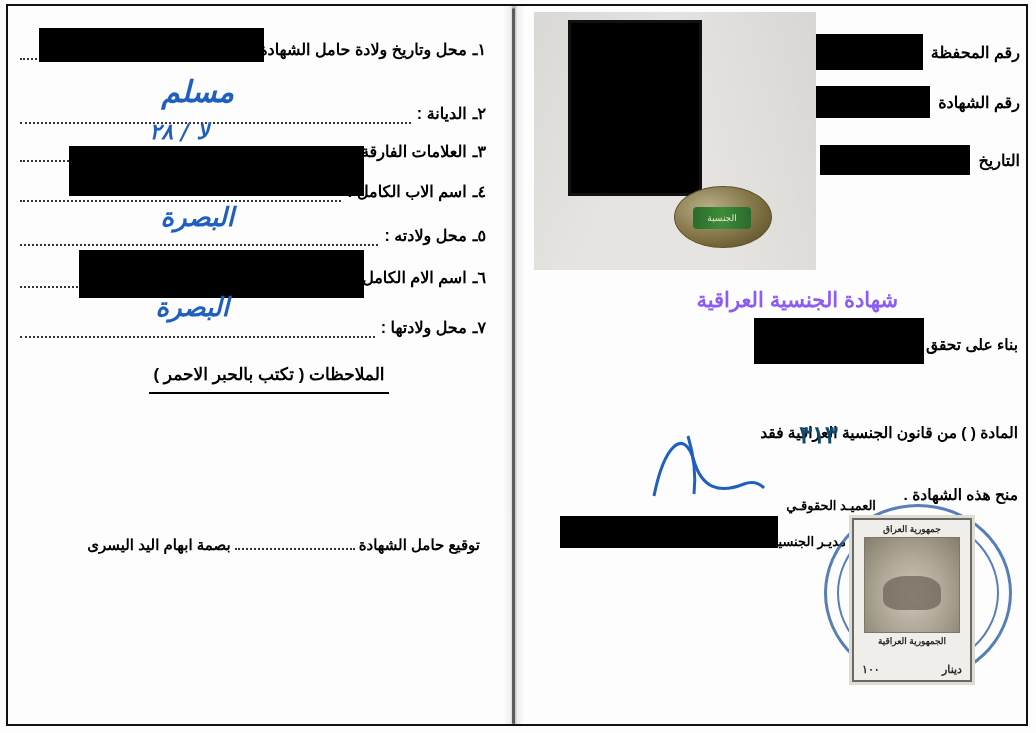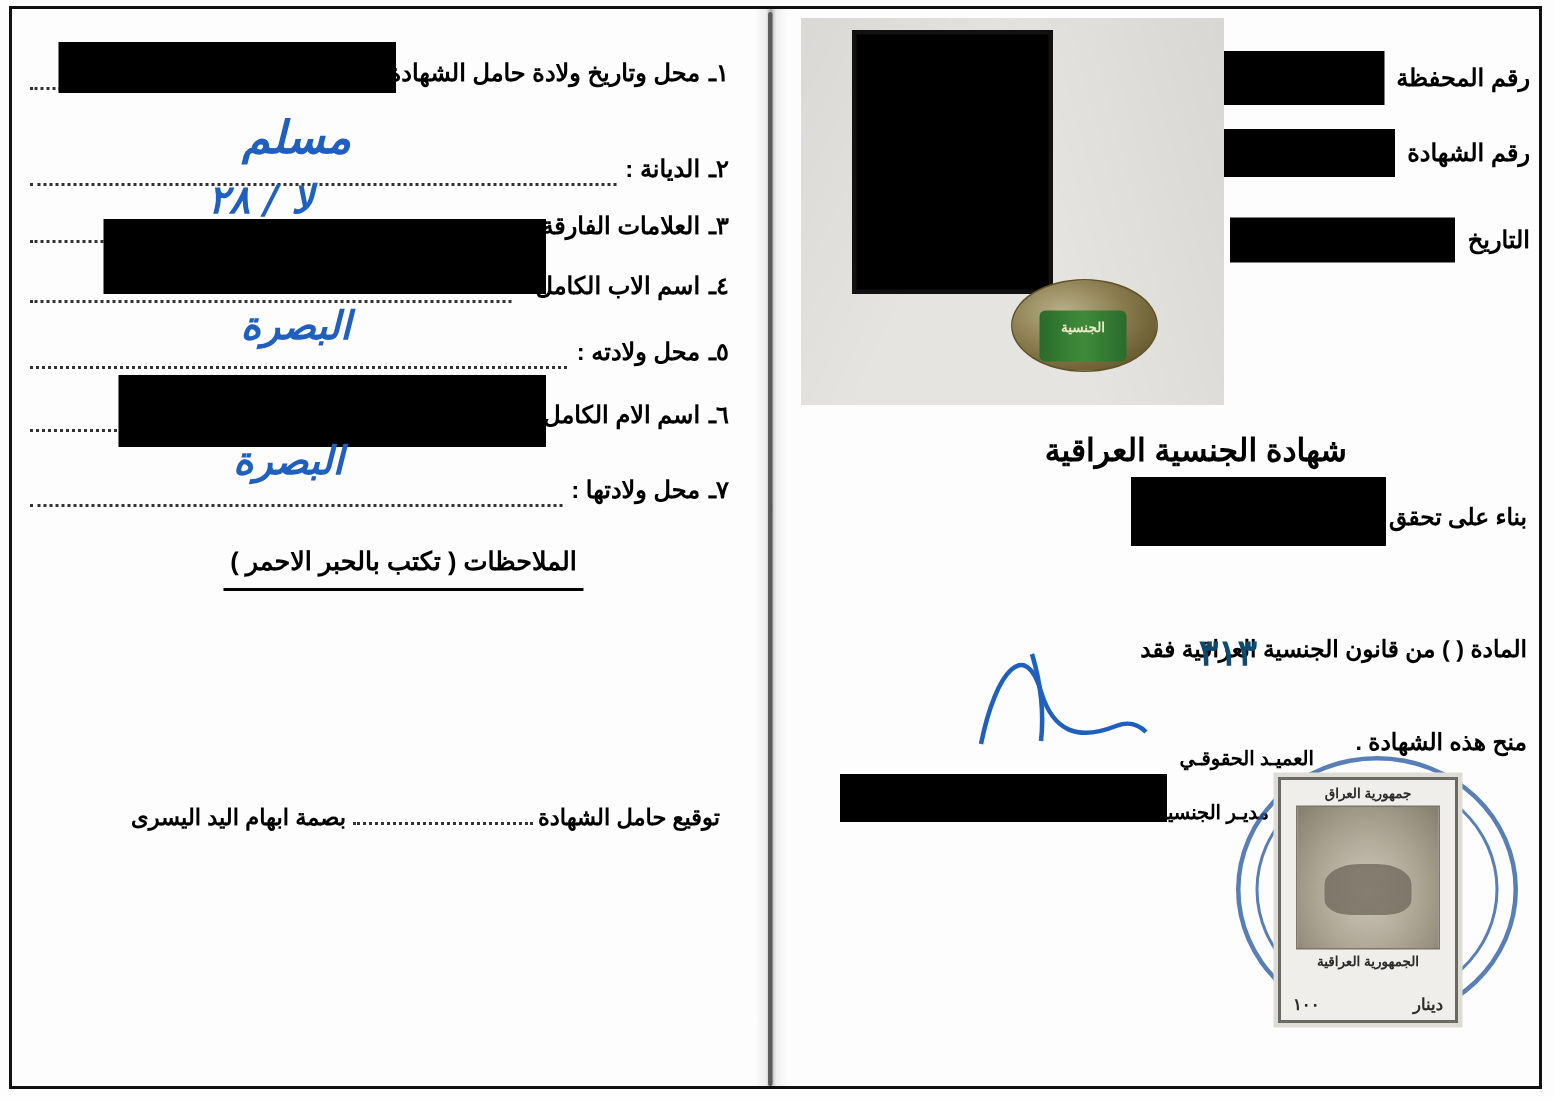--- a/index.html
+++ b/index.html
@@ -155,21 +155,21 @@
     font-weight: bold;
     color: #000;
     white-space: nowrap;
   }
   .cert-title {
     position: absolute;
     right: 130px;
     top: 282px;
     font-size: 21px;
     font-weight: bold;
-    color: #000000;
+    color: #8b5cf6;
     letter-spacing: 0px;
   }
   .body-line {
     position: absolute;
     font-size: 15.5px;
     font-weight: bold;
     color: #000;
     white-space: nowrap;
   }
   
@@ -211,28 +211,28 @@
     height: 60px;
     border-radius: 50%;
     background: radial-gradient(ellipse at 35% 35%, #b9b08a 0%, #8a7c4e 45%, #6b5f33 75%, #4d451f 100%);
     border: 1px solid #5d5429;
   }
   .hologram-inner {
     position: absolute;
     left: 18px;
     top: 20px;
     width: 58px;
-    height: 34px;
+    height: 22px;
     border-radius: 4px;
     background: linear-gradient(to right, #2a6b2c, #3f8b3a, #2a6b2c);
     color: #e9e9c8;
     font-size: 9px;
     text-align: center;
     line-height: 22px;
-    font-weight: bold;
+    font-weight: normal;
   }
   .stamp-blue {
     position: absolute;
     border-radius: 50%;
     border: 3px solid #2f5fa8;
     color: #2f5fa8;
     opacity: .78;
   }
   .stamp-blue .ring {
     position: absolute;
@@ -367,21 +367,21 @@
       <span class="field-label">الديانة :</span>
       <span class="dots"></span>
     </div>
     <div class="hand" style="right:270px; top:68px; font-size:30px;">مسلم</div>
 
     <div class="field-row" style="top:130px;">
       <span class="field-label">٣ـ</span>
       <span class="field-label">العلامات الفارقة :</span>
       <span class="dots"></span>
     </div>
-    <div class="hand" style="right:295px; top:112px; font-size:26px;">لا / ٢٨</div>
+    <div class="hand" style="right:295px; top:112px; font-size:22px;">لا / ٢٨</div>
 
     <div class="field-row" style="top:170px;">
       <span class="field-label">٤ـ</span>
       <span class="field-label">اسم الاب الكامل :</span>
       <span class="dots"></span>
     </div>
     <div class="redact" style="right:140px; top:140px; width:295px; height:50px;"></div>
 
     <div class="field-row" style="top:214px;">
       <span class="field-label">٥ـ</span>

